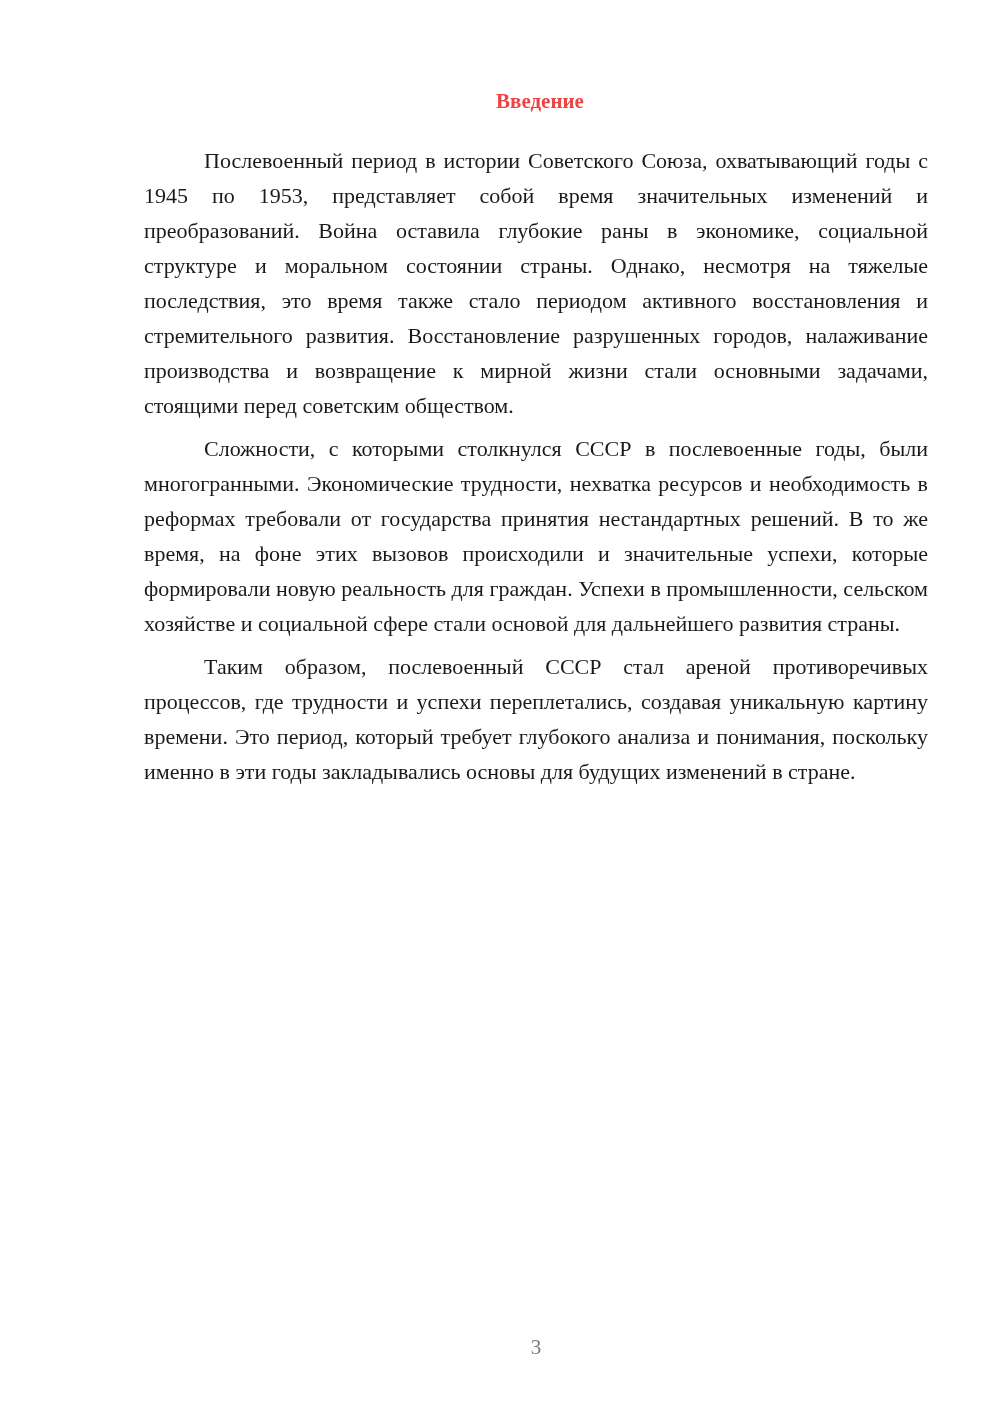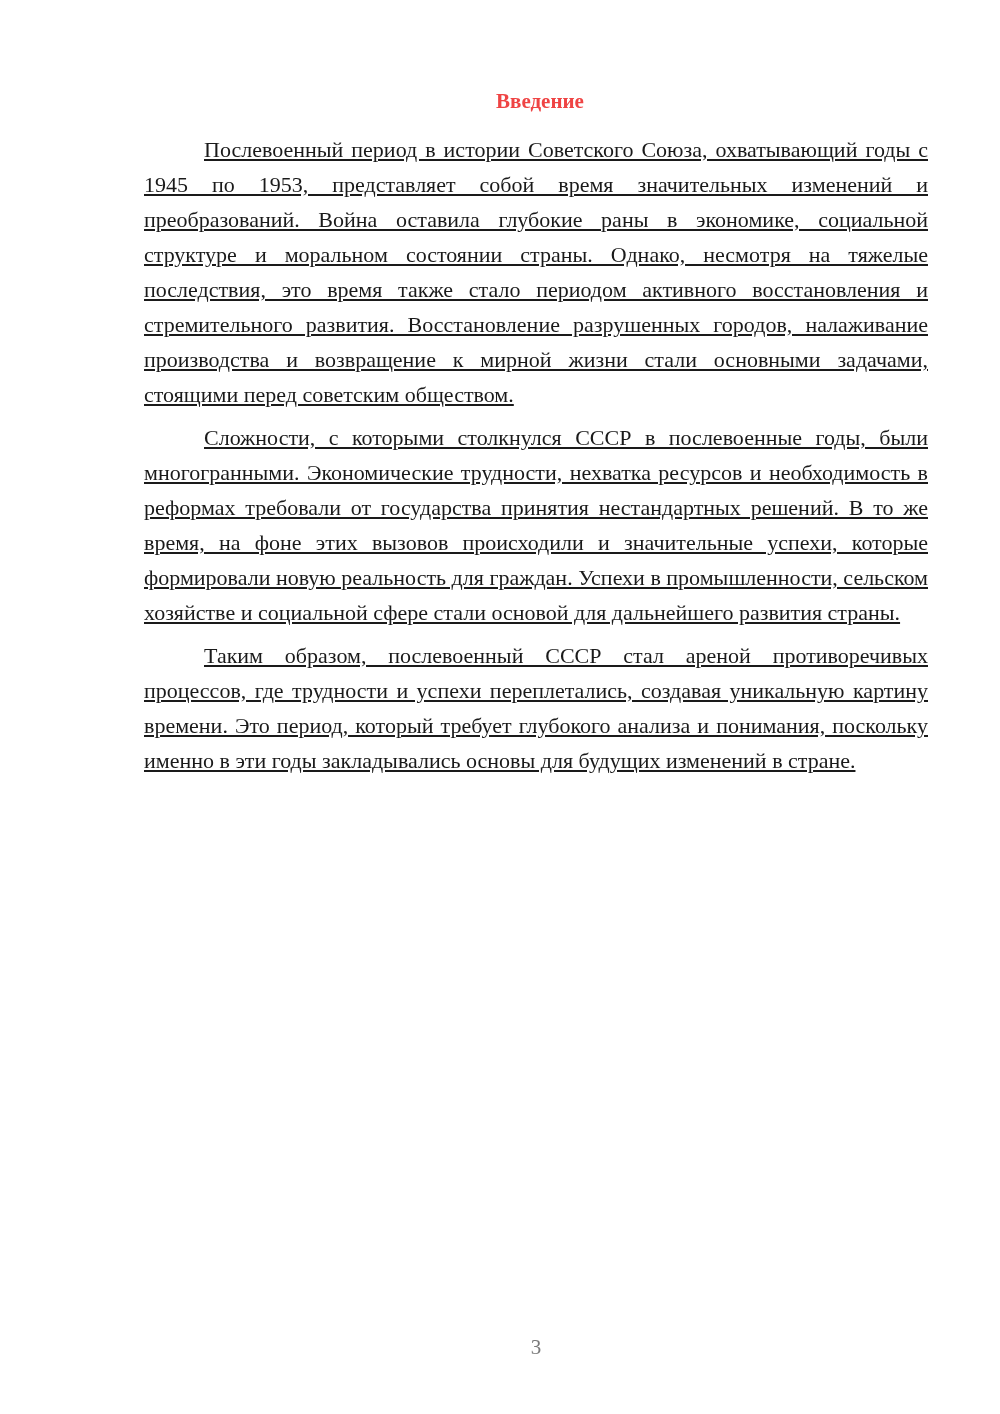--- a/index.html
+++ b/index.html
@@ -31,22 +31,21 @@
       font-weight: bold;
       font-size: 21px;
       line-height: 28px;
       margin: 4px;
       color: #ef4444;
     }
     .content {
       position: absolute;
       left: 144px;
       width: 784px;
-      top: 132px;
-      text-decoration: underline;
+      top: 143px;
     }
     .para {
       margin: 0;
       font-size: 22px;
       line-height: 35px;
       text-align: justify;
       text-indent: 60px;
       hyphens: none;
     }
     .para + .para {

